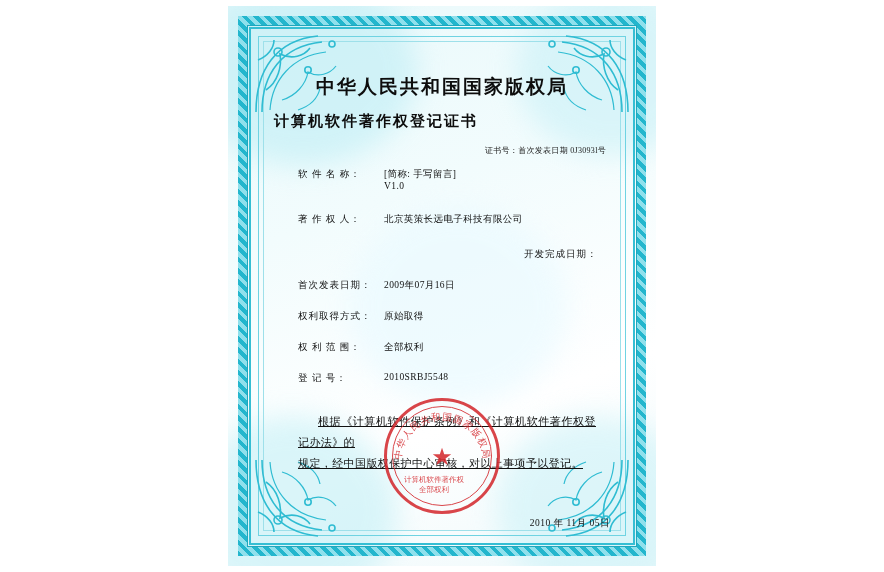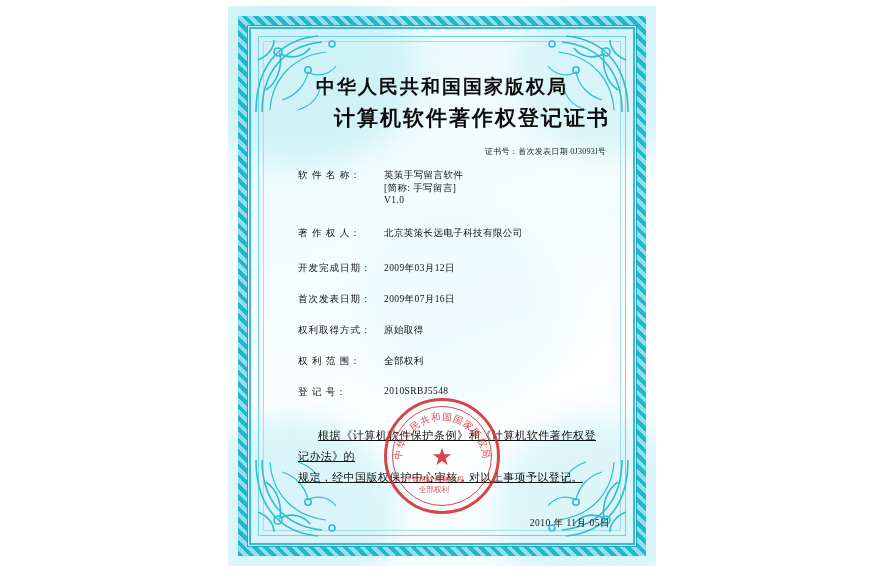--- a/index.html
+++ b/index.html
@@ -86,26 +86,26 @@
   .title-main {
     text-align: center;
     font-size: 19px;
     font-weight: bold;
     color: #0d0d0d;
     letter-spacing: 2px;
     margin-top: 26px;
     font-family: "Liberation Serif", serif;
   }
   .title-sub {
-    text-align: right;
-    font-size: 21px;
+    text-align: left;
+    font-size: 15px;
     font-weight: bold;
     color: #0d0d0d;
     letter-spacing: 2px;
-    margin-top: 4px;
+    margin-top: 12px;
   }
   .cert-no {
     text-align: right;
     font-size: 8px;
     color: #222;
     margin-top: 14px;
     padding-right: 4px;
     letter-spacing: .3px;
   }
 
@@ -289,38 +289,34 @@
 
     <div class="title-sub">计算机软件著作权登记证书</div>
 
     <div class="cert-no">证书号：首次发表日期 0J3093l号</div>
 
     <div class="fields">
 
       <div class="row gap-lg">
         <div class="label">软 件 名 称：</div>
         <div class="value">
-          <span class="line">英策手写留言软件</span>
           <span class="line">[简称: 手写留言]</span>
           <span class="line">V1.0</span>
         </div>
       </div>
 
       <div class="row gap-lg">
         <div class="label">著 作 权 人：</div>
         <div class="value">
           <span class="line">北京英策长远电子科技有限公司</span>
         </div>
       </div>
 
       <div class="row gap-md">
         <div class="label">开发完成日期：</div>
-        <div class="value">
-          <span class="line">2009年03月12日</span>
-        </div>
       </div>
 
       <div class="row gap-md">
         <div class="label">首次发表日期：</div>
         <div class="value">
           <span class="line">2009年07月16日</span>
         </div>
       </div>
 
       <div class="row gap-md">

